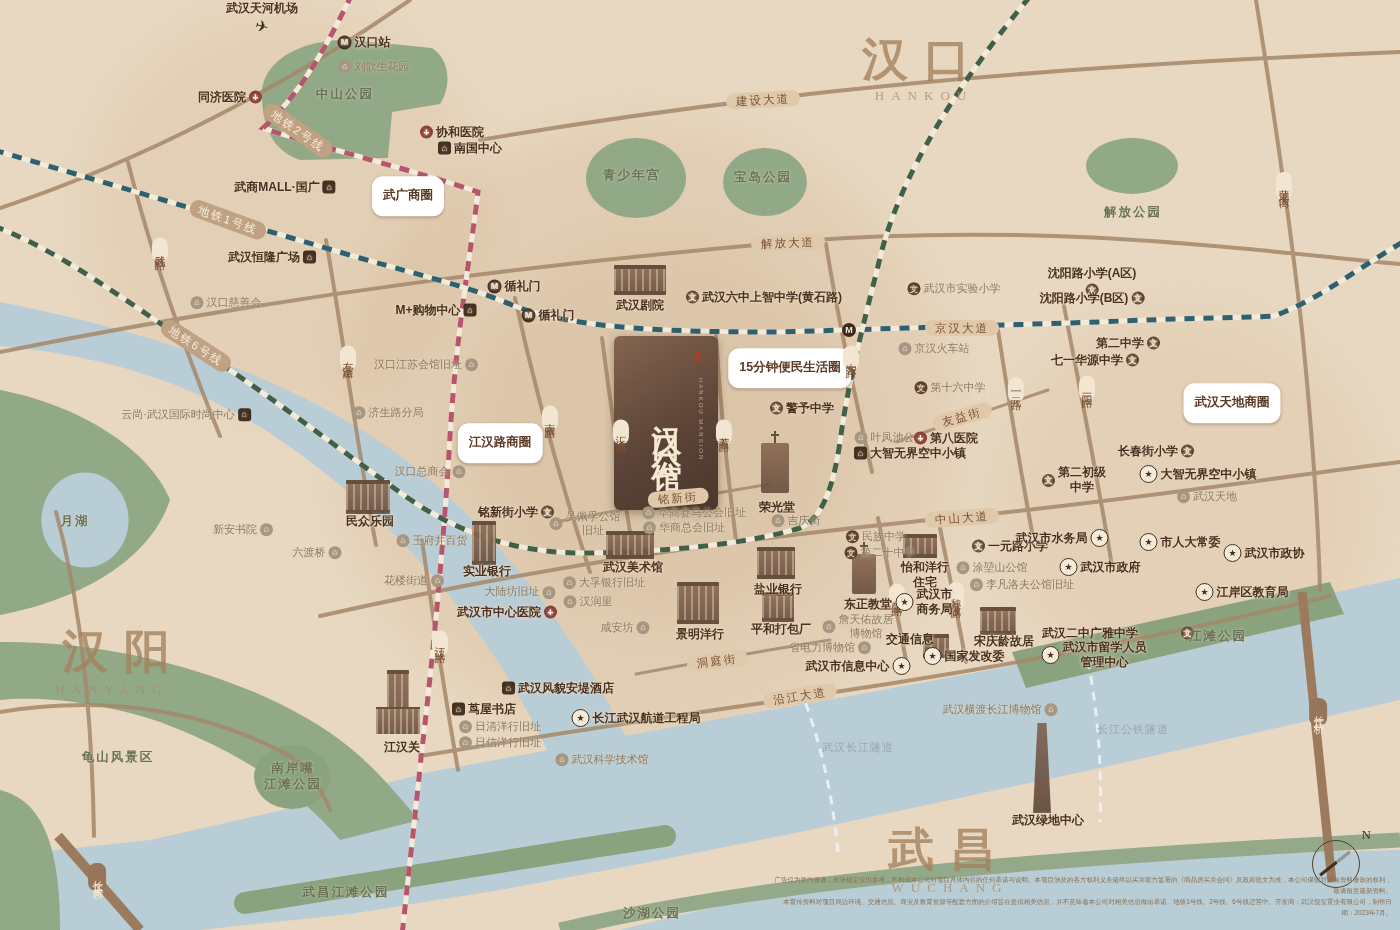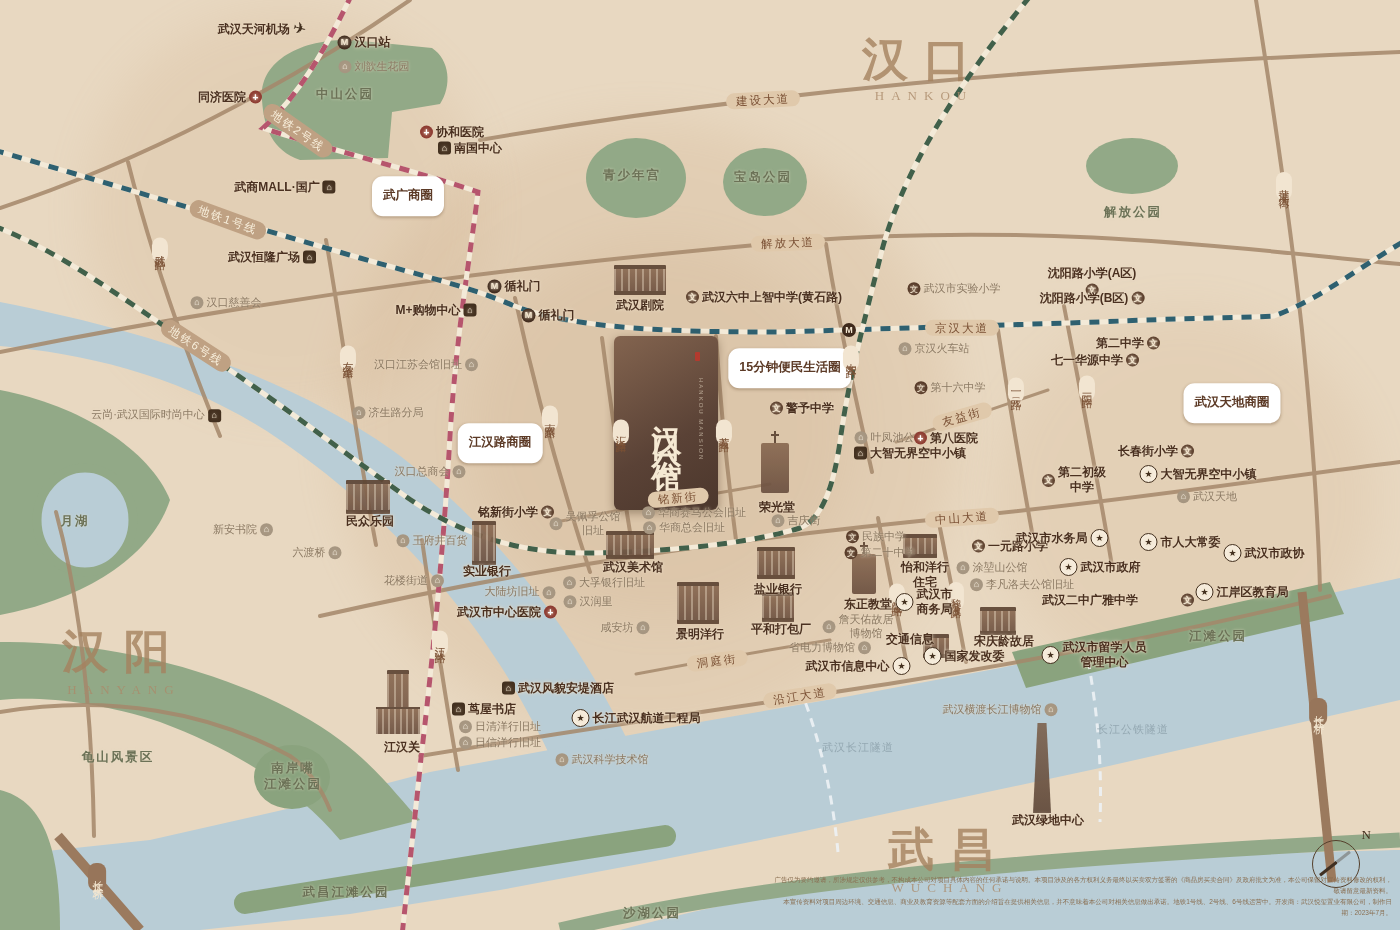--- a/index.html
+++ b/index.html
@@ -158,21 +158,21 @@
     <div class="bldg b-classic" style="left: 698px; top: 603px; width: 42px; height: 38px;"></div>
     <div class="bldg b-classic" style="left: 776px; top: 563px; width: 38px; height: 28px;"></div>
     <div class="bldg b-classic" style="left: 778px; top: 607px; width: 32px; height: 26px;"></div>
     <div class="bldg b-church" style="left: 775px; top: 468px; width: 28px; height: 50px;"></div>
     <div class="bldg b-church" style="left: 864px; top: 574px; width: 24px; height: 40px;"></div>
     <div class="bldg b-classic" style="left: 920px; top: 546px; width: 34px; height: 20px;"></div>
     <div class="bldg b-classic" style="left: 998px; top: 621px; width: 36px; height: 24px;"></div>
     <div class="bldg b-classic" style="left: 936px; top: 646px; width: 26px; height: 20px;"></div>
     <div class="bldg b-clock" style="left: 398px; top: 702px; width: 22px; height: 60px;"></div>
     <div class="bldg b-supertall" style="left: 1042px; top: 768px; width: 18px; height: 90px;"></div>
-    <div class="label poi" style="left: 262px; top: 29px;"><span class="txt">武汉天河机场</span><span class="ic ic-plane">✈</span></div>
+    <div class="label poi" style="left: 262px; top: 18px; flex-direction: column;"><span class="txt">武汉天河机场</span><span class="ic ic-plane">✈</span></div>
     <div class="label poi" style="left: 364px; top: 42px;"><span class="ic ic-metro">M</span><span class="txt">汉口站</span></div>
     <div class="label muted" style="left: 374px; top: 67px;"><span class="ic ic-herit">⌂</span><span class="txt">刘歆生花园</span></div>
     <div class="label park" style="left: 345px; top: 95px;"><span class="txt">中山公园</span></div>
     <div class="label poi" style="left: 230px; top: 97px;"><span class="txt">同济医院</span><span class="ic ic-hosp">+</span></div>
     <div class="label poi" style="left: 452px; top: 132px;"><span class="ic ic-hosp">+</span><span class="txt">协和医院</span></div>
     <div class="label poi" style="left: 470px; top: 148px;"><span class="ic ic-shop">⌂</span><span class="txt">南国中心</span></div>
     <div class="label mline" style="left: 298px; top: 131px; transform: translate(-50%, -50%) rotate(35deg);">
       <span class="txt">地铁2号线</span>
     </div>
     <div class="label poi" style="left: 285px; top: 187px;"><span class="txt">武商MALL·国广</span><span class="ic ic-shop">⌂</span></div>
@@ -181,21 +181,21 @@
     </div>
     <div class="label mline" style="left: 228px; top: 220px; transform: translate(-50%, -50%) rotate(20deg);">
       <span class="txt">地铁1号线</span>
     </div>
     <div class="label poi" style="left: 272px; top: 257px;"><span class="txt">武汉恒隆广场</span><span class="ic ic-shop">⌂</span></div>
     <div class="label vroad" style="left: 160px; top: 250px;"><span class="txt">武胜路</span></div>
     <div class="label muted" style="left: 226px; top: 303px;"><span class="ic ic-herit">⌂</span><span class="txt">汉口慈善会</span></div>
     <div class="label mline" style="left: 196px; top: 346px; transform: translate(-50%, -50%) rotate(33deg);">
       <span class="txt">地铁6号线</span>
     </div>
-    <div class="label muted" style="left: 156px; top: 415px; align-items: flex-end;"><span class="txt">云尚·武汉国际时尚中心</span><span class="ic ic-shop">⌂</span></div>
+    <div class="label muted" style="left: 186px; top: 415px;"><span class="txt">云尚·武汉国际时尚中心</span><span class="ic ic-shop">⌂</span></div>
     <div class="label poi" style="left: 436px; top: 310px;"><span class="txt">M+购物中心</span><span class="ic ic-shop">⌂</span></div>
     <div class="label poi" style="left: 514px; top: 286px;"><span class="ic ic-metro">M</span><span class="txt">循礼门</span></div>
     <div class="label poi" style="left: 548px; top: 315px;"><span class="ic ic-metro">M</span><span class="txt">循礼门</span></div>
     <div class="label vroad" style="left: 348px; top: 358px;"><span class="txt">友谊路</span></div>
     <div class="label muted" style="left: 426px; top: 365px;"><span class="txt">汉口江苏会馆旧址</span><span class="ic ic-herit">⌂</span></div>
     <div class="label muted" style="left: 388px; top: 413px;"><span class="ic ic-herit">⌂</span><span class="txt">济生路分局</span></div>
     <div class="label vroad" style="left: 550px; top: 418px;"><span class="txt">南京路</span></div>
     <div class="label pill" style="left: 500px; top: 443px;">
       <span class="txt">江汉路商圈</span>
     </div>
@@ -284,21 +284,21 @@
     <div class="label muted" style="left: 880px; top: 553px;"><span class="ic ic-school">文</span><span class="txt">第二十中学</span></div>
     <div class="label poi" style="left: 925px; top: 575px;"><span class="txt">怡和洋行
 住宅</span></div>
     <div class="label poi" style="left: 1010px; top: 546px;"><span class="ic ic-school">文</span><span class="txt">一元路小学</span></div>
     <div class="label poi" style="left: 1062px; top: 538px;"><span class="txt">武汉市水务局</span><span class="ic ic-star">★</span></div>
     <div class="label poi" style="left: 1180px; top: 542px;"><span class="ic ic-star">★</span><span class="txt">市人大常委</span></div>
     <div class="label poi" style="left: 1100px; top: 567px;"><span class="ic ic-star">★</span><span class="txt">武汉市政府</span></div>
     <div class="label muted" style="left: 992px; top: 568px;"><span class="ic ic-herit">⌂</span><span class="txt">涂堃山公馆</span></div>
     <div class="label muted" style="left: 1022px; top: 585px;"><span class="ic ic-herit">⌂</span><span class="txt">李凡洛夫公馆旧址</span></div>
     <div class="label poi" style="left: 1264px; top: 553px;"><span class="ic ic-star">★</span><span class="txt">武汉市政协</span></div>
-    <div class="label poi" style="left: 1118px; top: 600px; gap: 43px;"><span class="txt">武汉二中广雅中学</span><span class="ic ic-school">文</span></div>
+    <div class="label poi" style="left: 1118px; top: 633px; gap: 43px;"><span class="txt">武汉二中广雅中学</span><span class="ic ic-school">文</span></div>
     <div class="label poi" style="left: 1242px; top: 592px;"><span class="ic ic-star">★</span><span class="txt">江岸区教育局</span></div>
     <div class="label vroad" style="left: 897px; top: 596px;"><span class="txt">兰陵路</span></div>
     <div class="label vroad" style="left: 956px; top: 596px;"><span class="txt">黎黄陂路</span></div>
     <div class="label poi" style="left: 868px; top: 604px;"><span class="txt">东正教堂</span></div>
     <div class="label muted" style="left: 858px; top: 627px;"><span class="ic ic-herit">⌂</span><span class="txt">詹天佑故居
 博物馆</span></div>
     <div class="label poi" style="left: 924px; top: 602px;"><span class="ic ic-star">★</span><span class="txt">武汉市
 商务局</span></div>
     <div class="label poi" style="left: 910px; top: 639px;"><span class="txt">交通信息</span></div>
     <div class="label poi" style="left: 1004px; top: 641px;"><span class="txt">宋庆龄故居</span></div>
@@ -319,21 +319,21 @@
     <div class="label muted" style="left: 500px; top: 727px;"><span class="ic ic-herit">⌂</span><span class="txt">日清洋行旧址</span></div>
     <div class="label muted" style="left: 500px; top: 743px;"><span class="ic ic-herit">⌂</span><span class="txt">日信洋行旧址</span></div>
     <div class="label poi" style="left: 402px; top: 747px;"><span class="txt">江汉关</span></div>
     <div class="label muted" style="left: 602px; top: 760px;"><span class="ic ic-herit">⌂</span><span class="txt">武汉科学技术馆</span></div>
     <div class="label tunnel" style="left: 858px; top: 748px;"><span class="txt">武汉长江隧道</span></div>
     <div class="label tunnel" style="left: 1133px; top: 730px;"><span class="txt">长江公铁隧道</span></div>
     <div class="label poi" style="left: 1048px; top: 820px;"><span class="txt">武汉绿地中心</span></div>
     <div class="label regioncn" style="left: 950px; top: 850px;"><span class="txt">武昌</span></div>
     <div class="label regionen" style="left: 950px; top: 888px;"><span class="txt">WUCHANG</span></div>
     <div class="label regioncn" style="left: 124px; top: 652px;"><span class="txt">汉阳</span></div>
-    <div class="label regionen" style="left: 124px; top: 690px;"><span class="txt">HANYANG</span></div>
+    <div class="label regionen" style="left: 112px; top: 690px;"><span class="txt">HANYANG</span></div>
     <div class="label park" style="left: 75px; top: 522px;"><span class="txt">月湖</span></div>
     <div class="label park" style="left: 118px; top: 758px;"><span class="txt">龟山风景区</span></div>
     <div class="label park" style="left: 293px; top: 777px;"><span class="txt">南岸嘴
 江滩公园</span></div>
     <div class="label bridge" style="left: 97px; top: 877px;"><span class="txt">长江大桥</span></div>
     <div class="label park" style="left: 346px; top: 893px;"><span class="txt">武昌江滩公园</span></div>
     <div class="label park" style="left: 652px; top: 914px;"><span class="txt">沙湖公园</span></div>
   </div>
 
 </body></html>

